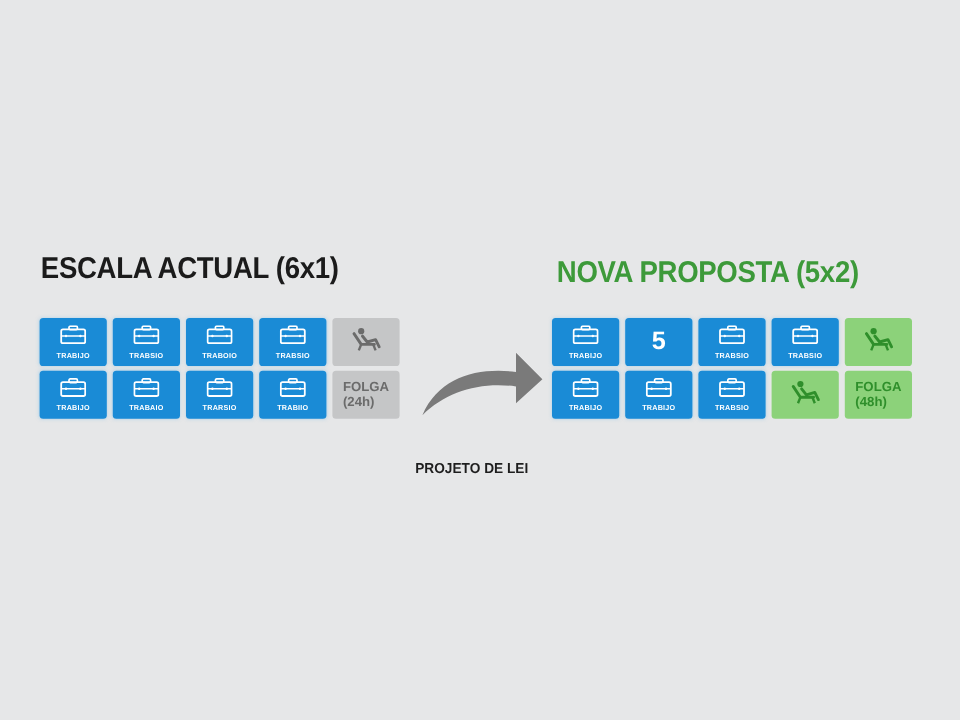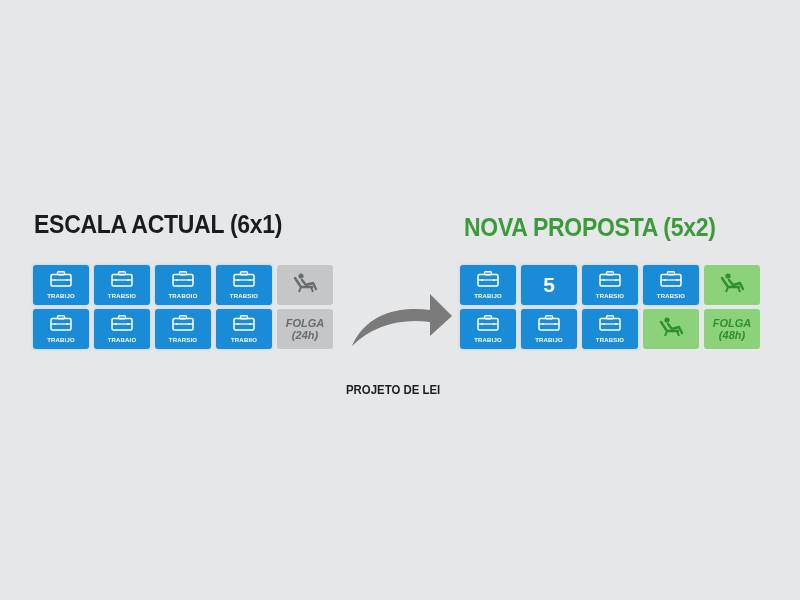--- a/index.html
+++ b/index.html
@@ -9,21 +9,21 @@
   .title.right{left:464px;top:213px;color:#3d9a3a;}
   .grid{position:absolute;display:grid;grid-template-columns:repeat(5,56px);grid-template-rows:repeat(2,40px);column-gap:5px;row-gap:4px;}
   .grid.left{left:33px;top:265px;}
   .grid.right{left:460px;top:265px;column-gap:5px;}
   .tile{border-radius:3px;display:flex;flex-direction:column;align-items:center;justify-content:center;box-shadow:0 0 3px rgba(120,190,235,0.5);}
   .tile.work{background:#1a8bd6;color:#fff;}
   .tile.rest-gray{background:#c5c6c7;color:#6b6b6b;box-shadow:none;}
   .tile.rest-green{background:#8cd27a;color:#2f8f2b;box-shadow:none;}
   .tile .lbl{font-size:6px;font-weight:bold;margin-top:2px;letter-spacing:0.2px;}
   .tile .big{font-size:21px;font-weight:bold;}
-  .tile .folga{font-size:11px;font-weight:bold;text-align:center;line-height:12px;font-style:italic;}
+  .tile .folga{font-size:11px;font-weight:bold;text-align:left;line-height:12px;}
   .arrow{position:absolute;left:348px;top:290px;}
   .caption{position:absolute;left:346px;top:383px;font-size:12px;font-weight:bold;color:#1e1e1e;transform:scaleX(0.95);transform-origin:left top;white-space:nowrap;}
 </style>
 </head>
 <body>
 
 <div class="title left">ESCALA ACTUAL (6x1)</div>
 <div class="title right">NOVA PROPOSTA (5x2)</div>
 
 <div class="grid left" id="grid-left">

